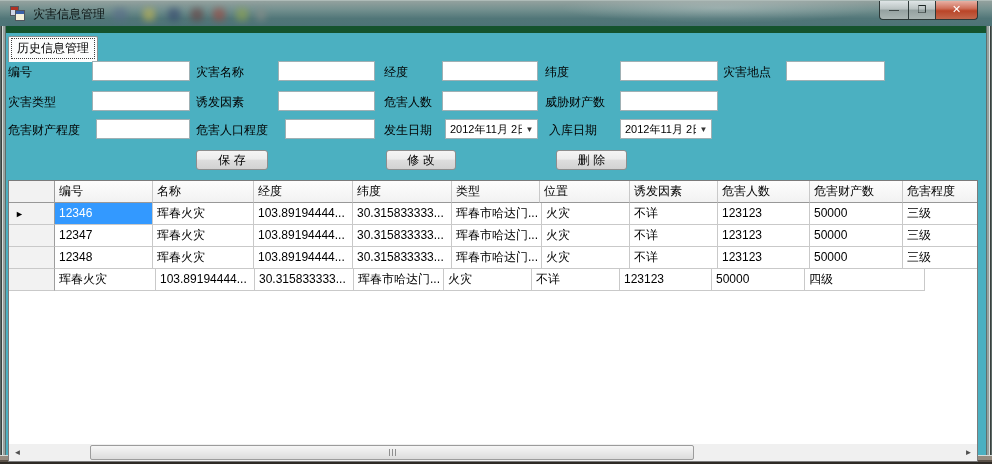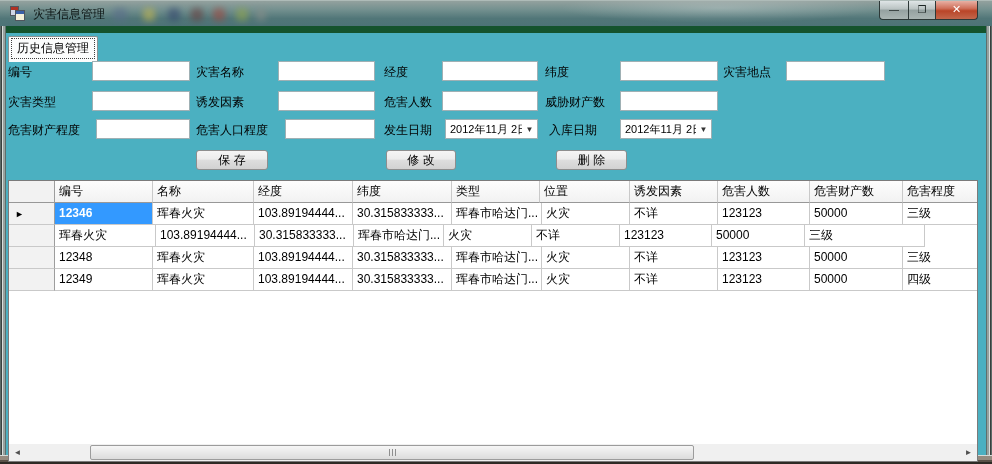--- a/index.html
+++ b/index.html
@@ -50,21 +50,21 @@
     border:1px solid #7b7b7b;background:#fff;overflow:hidden;}
   .g-row{display:flex;height:22px;box-sizing:border-box;}
   .g-cell{flex:none;box-sizing:border-box;height:22px;line-height:20px;font-size:12px;color:#000;
     padding:0 0 0 4px;border-right:1px solid #c9c9c9;border-bottom:1px solid #c9c9c9;
     white-space:nowrap;overflow:hidden;background:#fff;}
   .g-head .g-cell{background:linear-gradient(180deg,#fdfdfd,#f2f2f2);border-bottom:1px solid #989898;}
   .g-rowhead{background:#f2f2f2 !important;border-right:1px solid #9d9d9d !important;
     color:#000;text-align:left;padding-left:6px;}
   .c0{width:46px;} .c1{width:98px;} .c2{width:101px;} .c3{width:99px;} .c4{width:99px;}
   .c5{width:90px;} .c6{width:88px;} .c7{width:88px;} .c8{width:92px;} .c9{width:93px;} .c10{width:120px;}
-  .sel{background:#3399ff !important;color:#fff !important;font-weight:bold;}
+  .sel{background:#3399ff !important;color:#fff !important;}
   .row-arrow{font-size:9px;line-height:20px;}
   .hscroll{position:absolute;left:0;bottom:0;width:968px;height:17px;background:#f0f0f0;display:flex;align-items:center;}
   .sc-btn{width:17px;height:17px;flex:none;text-align:center;font-size:8px;line-height:17px;color:#505050;background:#f0f0f0;}
   .sc-track{position:relative;flex:1;height:17px;}
   .sc-thumb{position:absolute;left:64px;top:1px;width:604px;height:15px;box-sizing:border-box;
     border:1px solid #9c9c9c;border-radius:2px;background:linear-gradient(180deg,#f6f6f6,#dcdcdc);
     display:flex;align-items:center;justify-content:center;gap:2px;}
   .grip-bar{width:1px;height:7px;background:#8f8f8f;}
 </style>
 </head>
@@ -170,20 +170,21 @@
         <div class="g-cell c5">珲春市哈达门...</div>
         <div class="g-cell c6">火灾</div>
         <div class="g-cell c7">不详</div>
         <div class="g-cell c8">123123</div>
         <div class="g-cell c9">50000</div>
         <div class="g-cell c10">三级</div>
       </div>
 
       <div class="g-row">
         <div class="g-cell c0 g-rowhead"></div>
+        <div class="g-cell c1">12347</div>
         <div class="g-cell c2">珲春火灾</div>
         <div class="g-cell c3">103.89194444...</div>
         <div class="g-cell c4">30.315833333...</div>
         <div class="g-cell c5">珲春市哈达门...</div>
         <div class="g-cell c6">火灾</div>
         <div class="g-cell c7">不详</div>
         <div class="g-cell c8">123123</div>
         <div class="g-cell c9">50000</div>
         <div class="g-cell c10">三级</div>
       </div>
@@ -197,21 +198,20 @@
         <div class="g-cell c5">珲春市哈达门...</div>
         <div class="g-cell c6">火灾</div>
         <div class="g-cell c7">不详</div>
         <div class="g-cell c8">123123</div>
         <div class="g-cell c9">50000</div>
         <div class="g-cell c10">三级</div>
       </div>
 
       <div class="g-row">
         <div class="g-cell c0 g-rowhead"></div>
-        <div class="g-cell c1">12349</div>
         <div class="g-cell c2">珲春火灾</div>
         <div class="g-cell c3">103.89194444...</div>
         <div class="g-cell c4">30.315833333...</div>
         <div class="g-cell c5">珲春市哈达门...</div>
         <div class="g-cell c6">火灾</div>
         <div class="g-cell c7">不详</div>
         <div class="g-cell c8">123123</div>
         <div class="g-cell c9">50000</div>
         <div class="g-cell c10">四级</div>
       </div>

